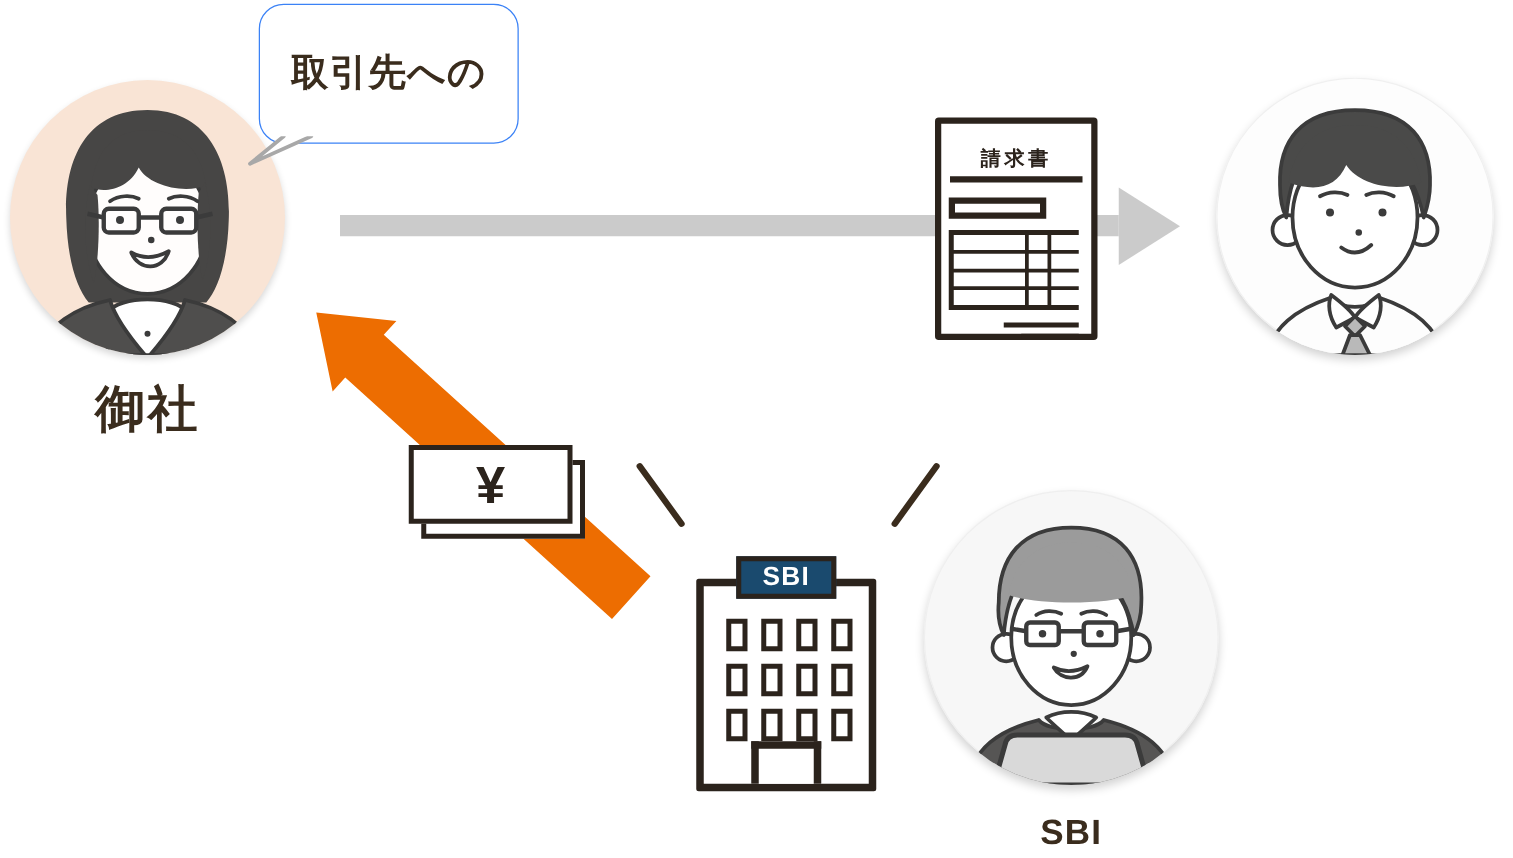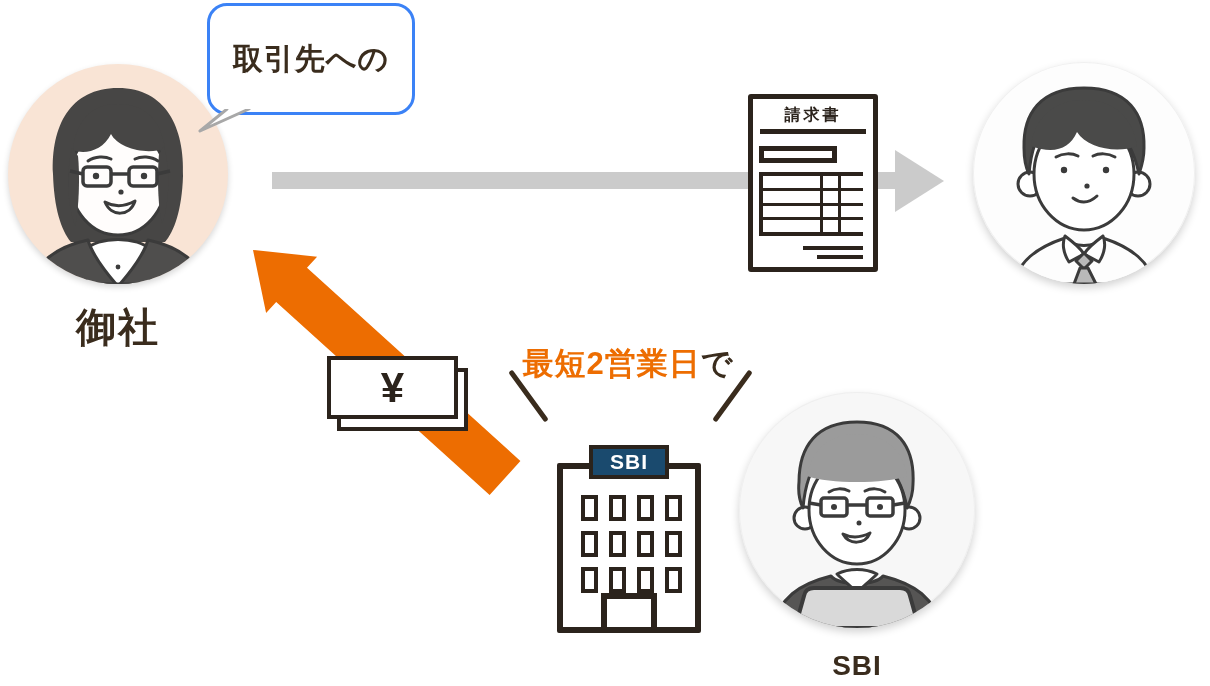--- a/index.html
+++ b/index.html
@@ -9,21 +9,21 @@
     --c-navy:#1a4a6e;
     --c-gray_arrow:#cbcbcb;
     --c-peach:#f9e4d5;
   }
   *{margin:0;padding:0;box-sizing:border-box;}
   body{background:#fff;font-family:"Liberation Sans","DejaVu Sans",sans-serif;}
   .canvas{position:relative;width:1210px;height:686px;background:#ffffff;overflow:hidden;}
 
   
   .bubble{position:absolute;left:207px;top:3px;width:208px;height:112px;background:#fff;
-    border:3px solid #3b82f6;border-radius:20px;display:flex;flex-direction:column;
+    border:1px solid #3b82f6;border-radius:20px;display:flex;flex-direction:column;
     justify-content:center;align-items:center;z-index:6;}
   .bubble .line{font-size:30px;font-weight:800;color:var(--c-text_dark);line-height:38px;letter-spacing:1px;}
   .bubble-tail{position:absolute;left:192px;top:109px;z-index:7;}
 
   
   .avatar{position:absolute;border-radius:50%;overflow:hidden;}
   .avatar-company{left:8px;top:64px;width:220px;height:220px;background:var(--c-peach);
     box-shadow:0 3px 6px rgba(0,0,0,.16);}
   .avatar-client{left:973px;top:62px;width:222px;height:222px;background:#fdfdfd;
     box-shadow:0 4px 8px rgba(0,0,0,.18), inset 0 0 0 1px #f0f0f0;}
@@ -36,21 +36,21 @@
   .label-sbi{left:739px;top:650px;width:236px;font-size:28px;letter-spacing:1px;}
 
   
   .gray-shaft{position:absolute;left:272px;top:172px;width:623px;height:17px;background:var(--c-gray_arrow);z-index:1;}
   .gray-head{position:absolute;left:895px;top:150px;width:0;height:0;z-index:1;
     border-top:31px solid transparent;border-bottom:31px solid transparent;
     border-left:49px solid var(--c-gray_arrow);}
 
   
   .invoice{position:absolute;left:748px;top:94px;width:130px;height:178px;background:#fff;
-    border:5px solid var(--c-outline);border-radius:3px;z-index:5;padding:4px 6px;}
+    border:5px solid var(--c-outline);border-radius:3px;z-index:5;padding:16px 6px;}
   .invoice-title{text-align:center;font-size:16px;font-weight:800;color:var(--c-outline);letter-spacing:3px;margin-top:2px;}
   .invoice-rule{width:106px;height:5px;background:var(--c-outline);margin:3px auto 0 auto;}
   .invoice-labelbox{width:78px;height:17px;border:5px solid var(--c-outline);margin-top:12px;background:#fff;}
   .invoice-table{margin-top:9px;width:104px;height:64px;background:var(--c-outline);padding:4px;
     display:grid;grid-template-columns:59% 16% 25%;grid-template-rows:1fr 1fr 1fr 1fr;gap:3px;}
   .invoice-table div{background:#fff;}
   .invoice-line1{width:60px;height:4px;background:var(--c-outline);margin:10px 4px 0 auto;}
   .invoice-line2{width:46px;height:4px;background:var(--c-outline);margin:5px 4px 0 auto;}
 
   
@@ -168,21 +168,20 @@
   <svg class="orange-arrow" width="292" height="266" viewBox="0 0 292 266">
     <polygon points="13,10 77.1,16.7 67,27.8 280.4,220.9 249.6,255.1 36.2,62 26.1,73.1" fill="#ed6d01"></polygon>
   </svg>
 
   <div class="note note-back"></div>
   <div class="note note-front">
     <span class="yen">¥</span>
   </div>
 
   <div class="funding">
-    <div><span class="hl">最短2営業日</span><span>で</span></div>
   </div>
   <div class="emph emph-left"></div>
   <div class="emph emph-right"></div>
 
   <div class="building">
     <div class="windows">
       <div></div>
         <div></div>
         <div></div>
         <div></div>

